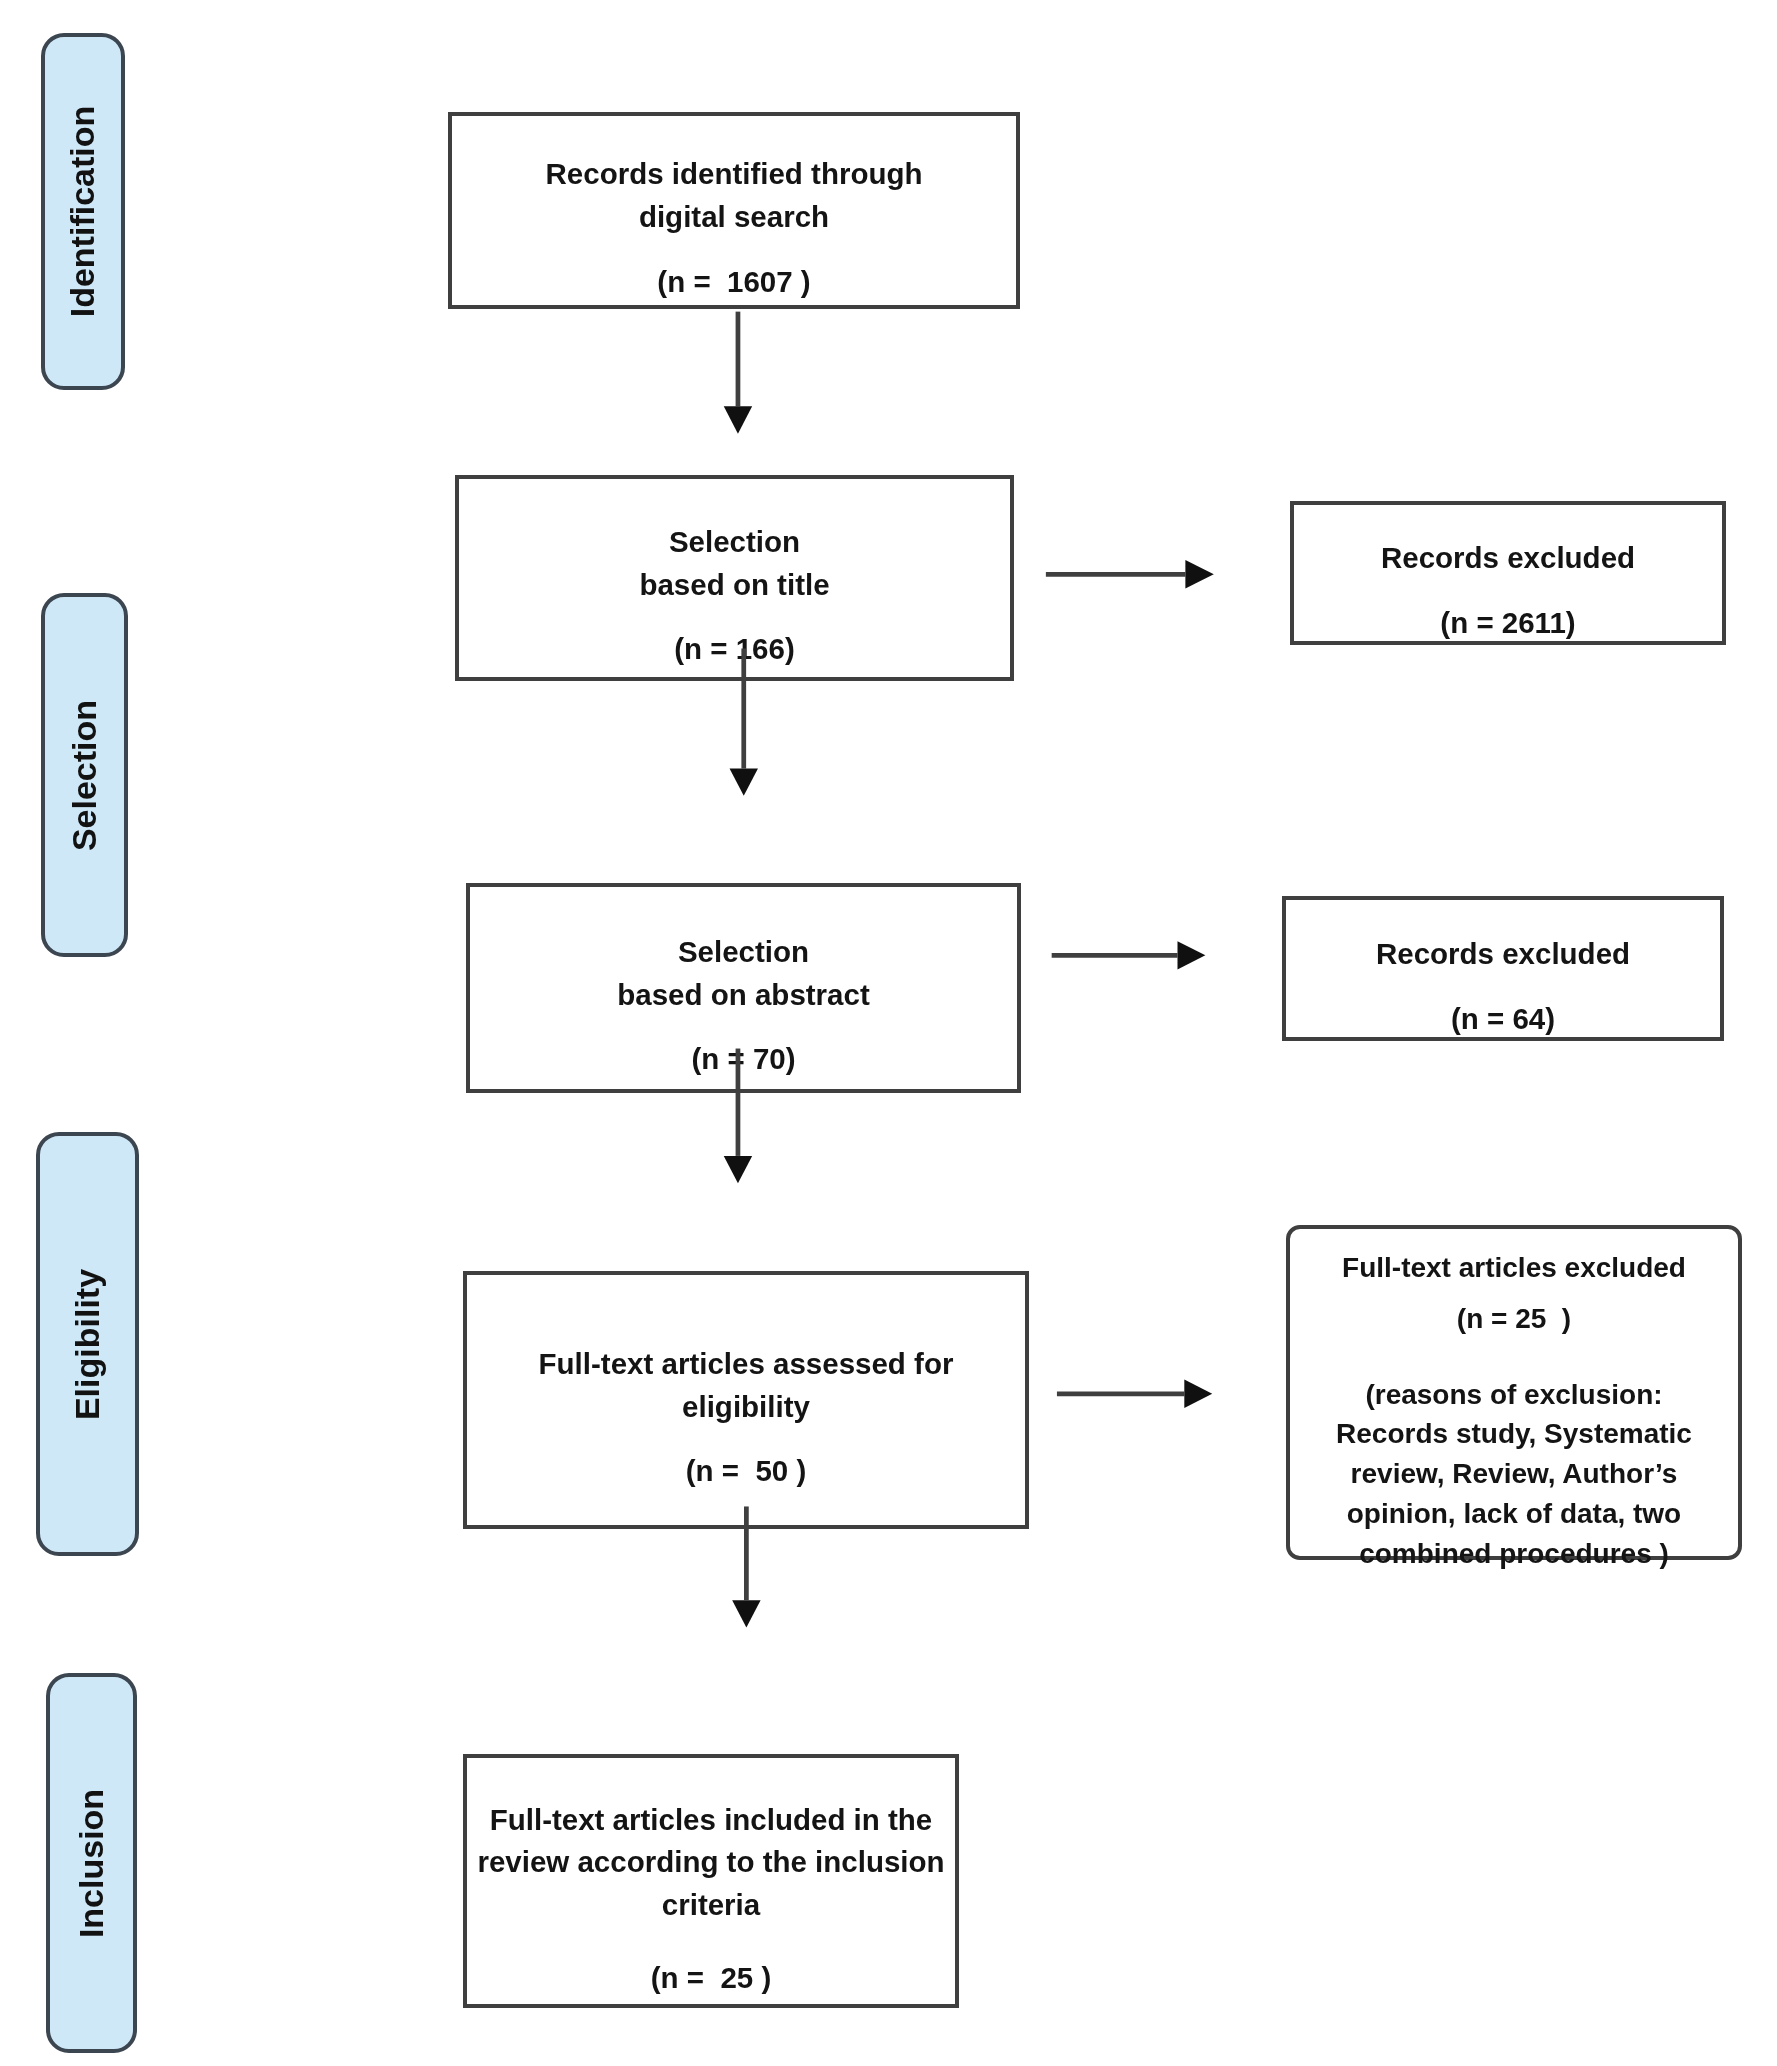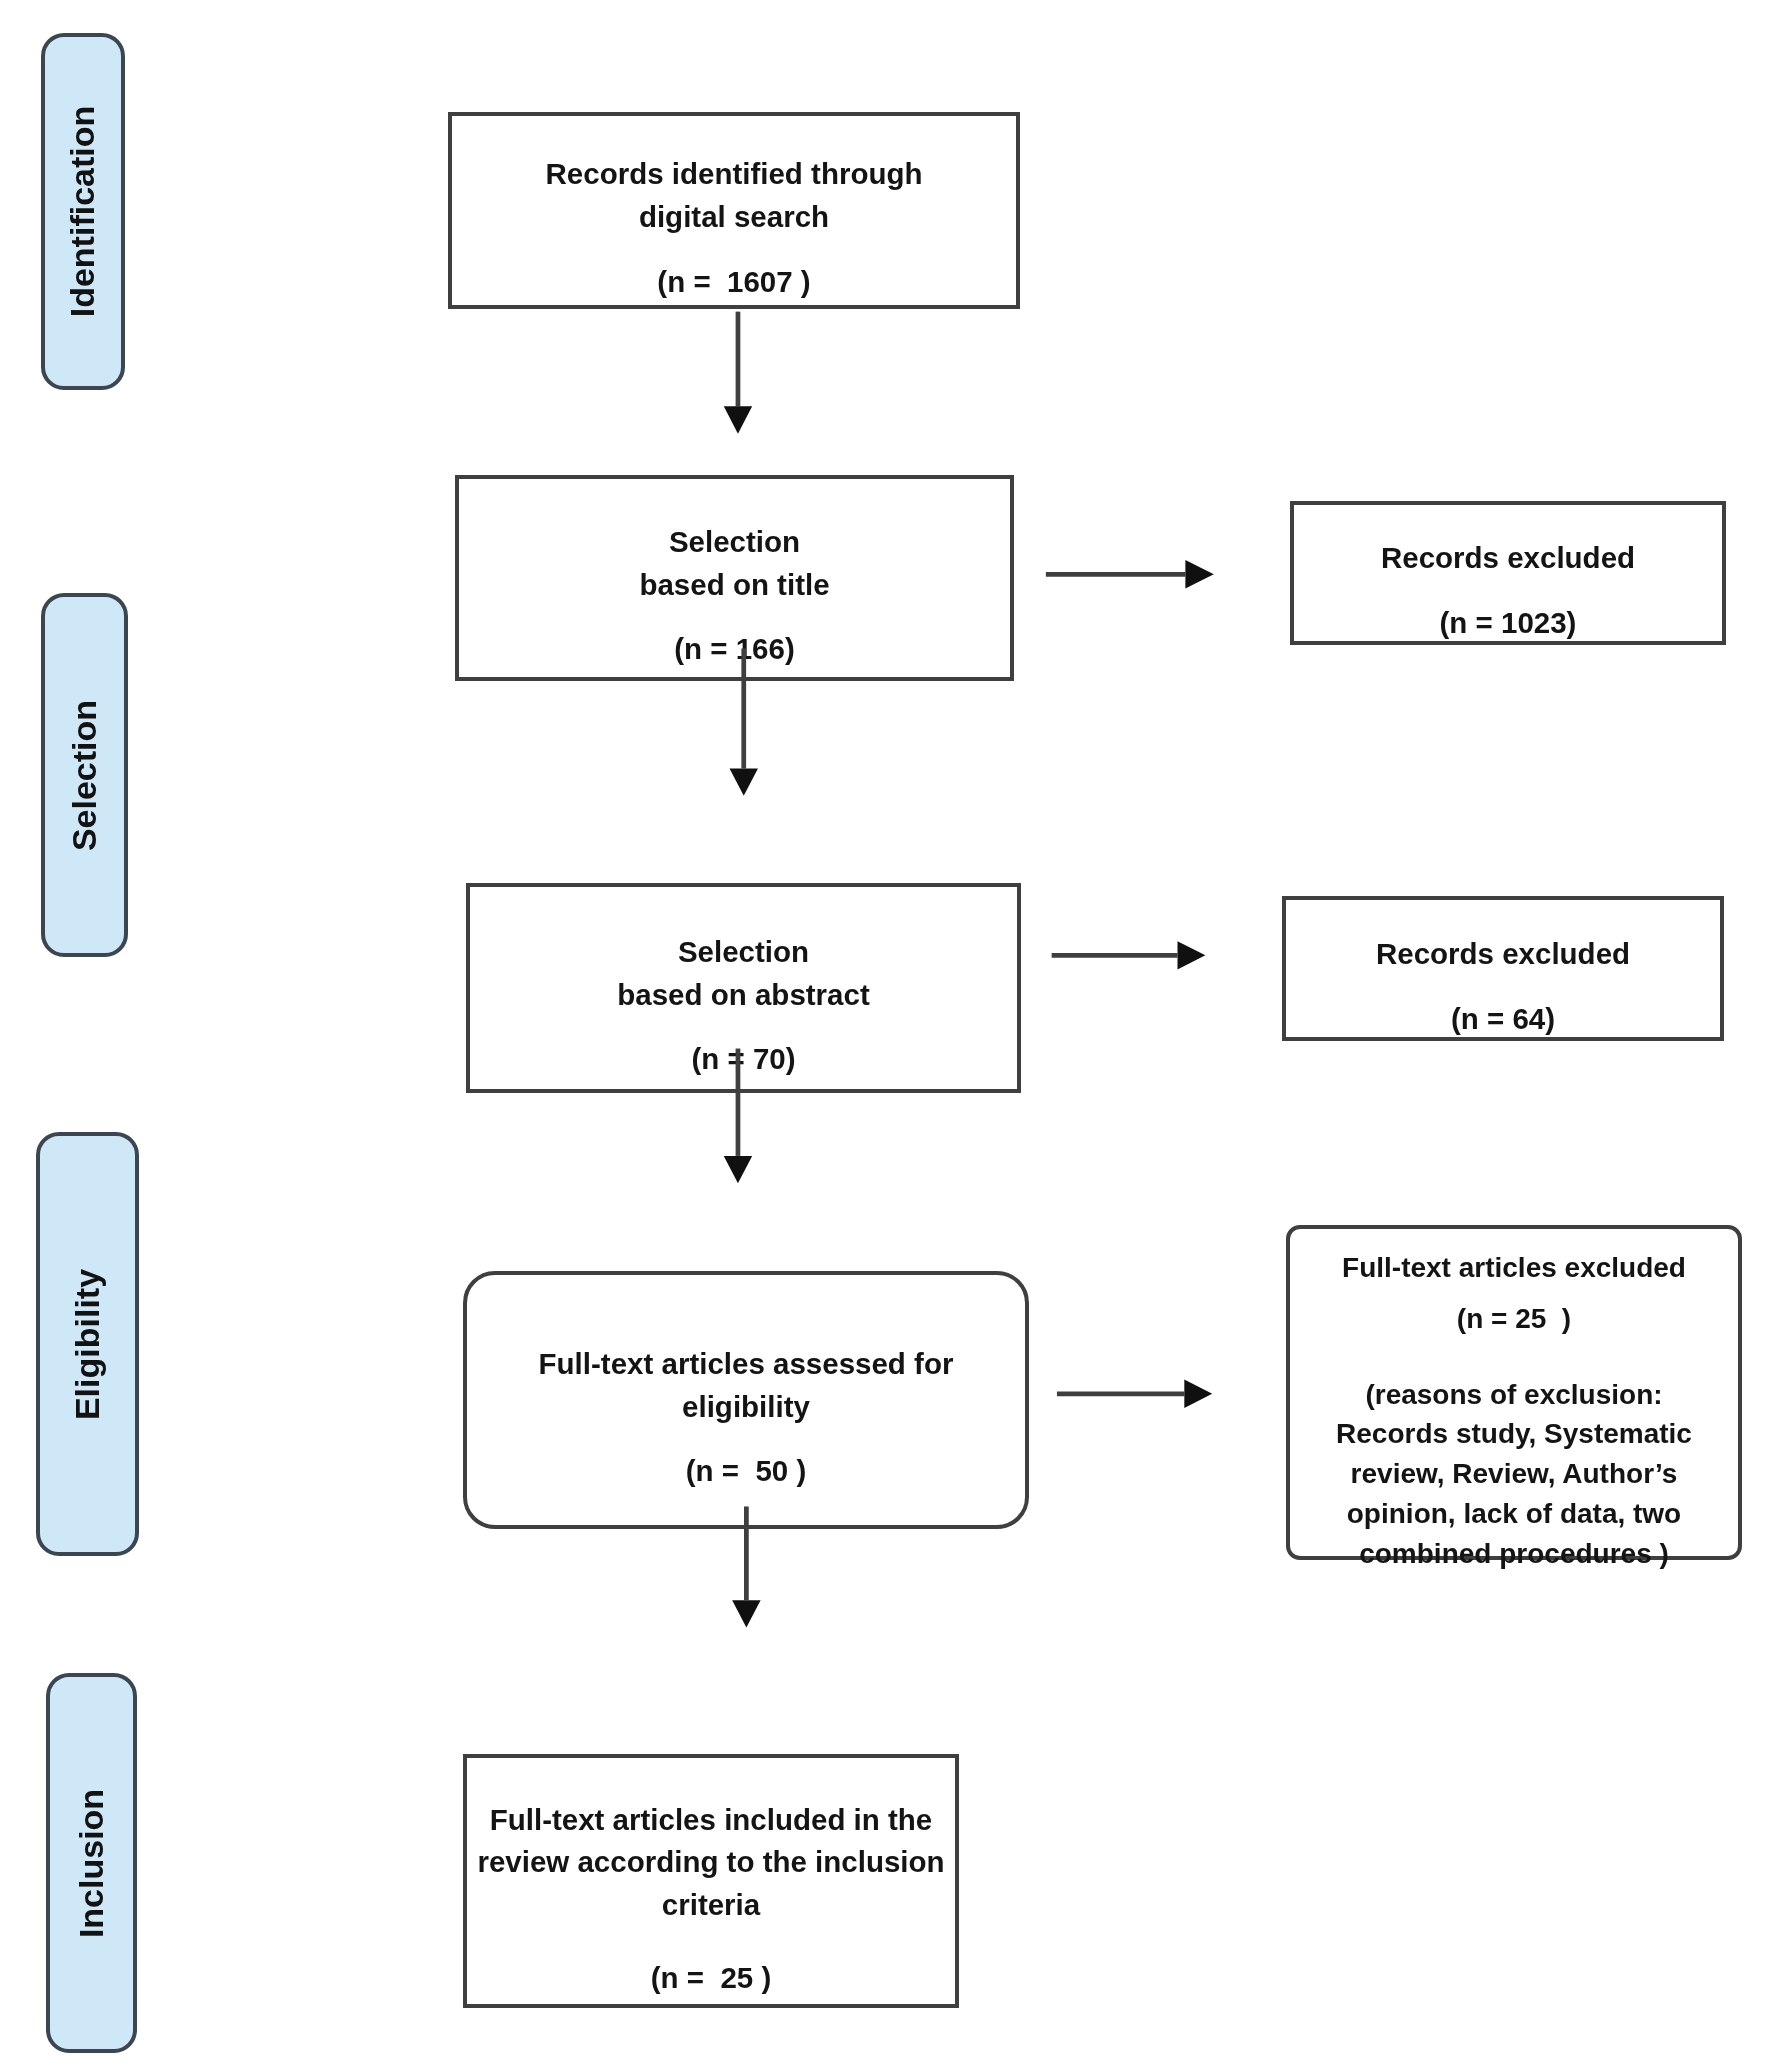--- a/index.html
+++ b/index.html
@@ -57,21 +57,21 @@
   .stage--identification { left: 41px;  top: 33px;   width: 76px; height: 349px; }
   .stage--selection      { left: 41px;  top: 593px; width: 79px; height: 356px; }
   .stage--eligibility    { left: 36px;  top: 1132px; width: 95px; height: 416px; }
   .stage--inclusion      { left: 46px;  top: 1673px; width: 83px; height: 372px; }
 
   .box--identified        { left: 448px;  top: 112px;  width: 572px; height: 197px; }
   .box--title-selection   { left: 455px;  top: 475px;  width: 559px; height: 206px; }
   .box--excluded-title    { left: 1290px; top: 501px;  width: 436px;  height: 144px; }
   .box--abstract-selection{ left: 466px;  top: 883px; width: 555px; height: 210px; }
   .box--excluded-abstract { left: 1282px; top: 896px; width: 442px;  height: 145px; }
-  .box--fulltext-assessed { left: 463px;  top: 1271px; width: 566px; height: 258px; border-radius: 32px; }
+  .box--fulltext-assessed { left: 463px;  top: 1271px; width: 566px; height: 258px; }
   .box--excluded-full     { left: 1286px; top: 1225px; width: 456px;  height: 335px; border-radius: 14px; }
   .box--included          { left: 463px;  top: 1754px; width: 496px; height: 254px; }
 
   .arrow-layer {
     position: absolute;
     left: 0; top: 0;
     width: 1777px;
     height: 2066px;
     pointer-events: none;
   }
@@ -101,21 +101,21 @@
   </div>
 
   <div class="box box--title-selection">
     <div class="box-text">Selection
 based on title</div>
     <div class="box-n">(n = 166)</div>
   </div>
 
   <div class="box box--excluded-title">
     <div class="box-text">Records excluded</div>
-    <div class="box-n">(n = 1023)</div>
+    <div class="box-n">(n = 2611)</div>
   </div>
 
   <div class="box box--abstract-selection">
     <div class="box-text">Selection
 based on abstract</div>
     <div class="box-n">(n = 70)</div>
   </div>
 
   <div class="box box--excluded-abstract">
     <div class="box-text">Records excluded</div>

